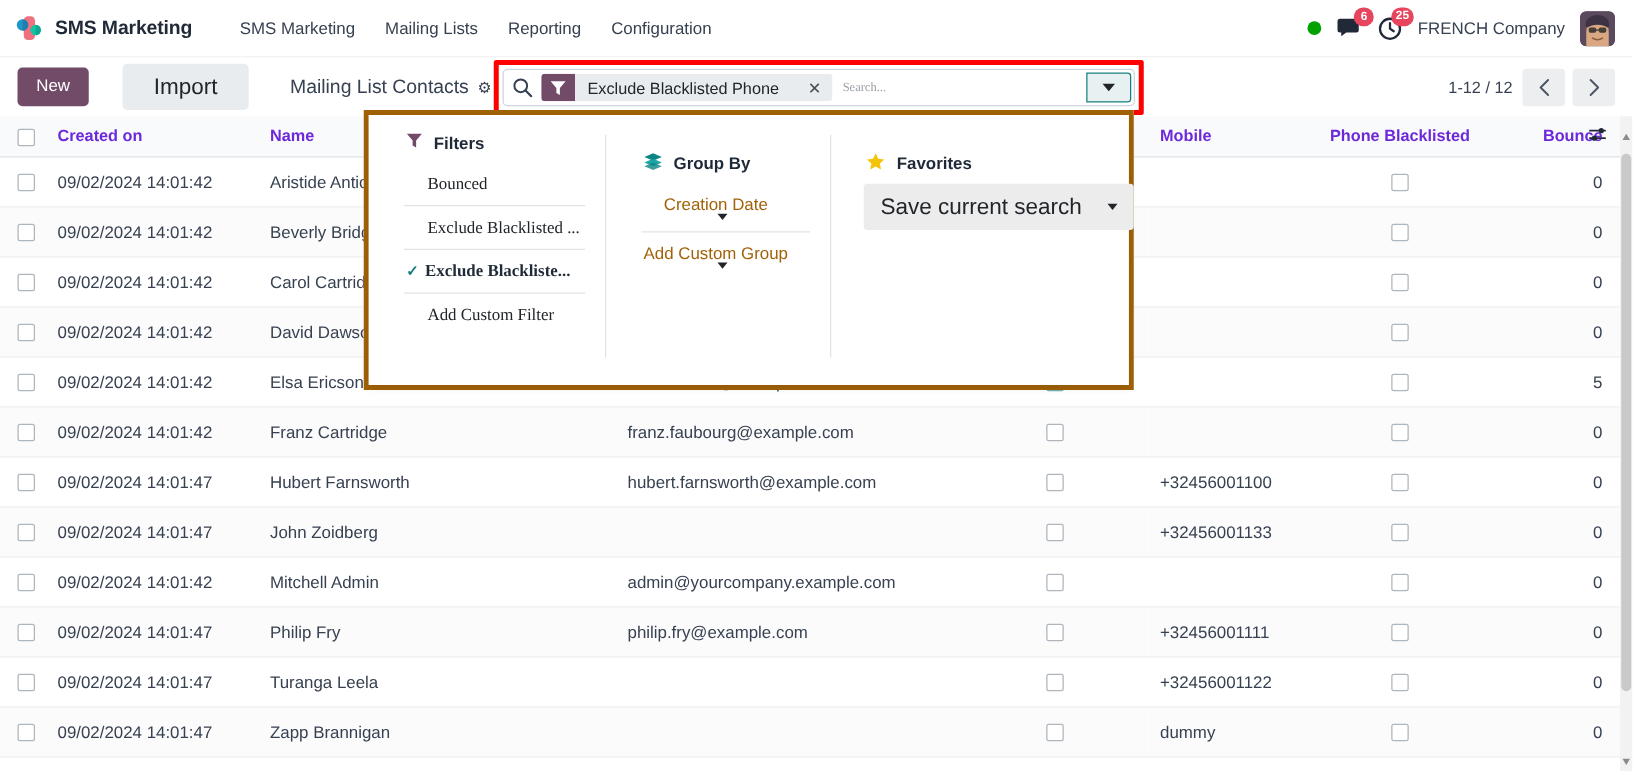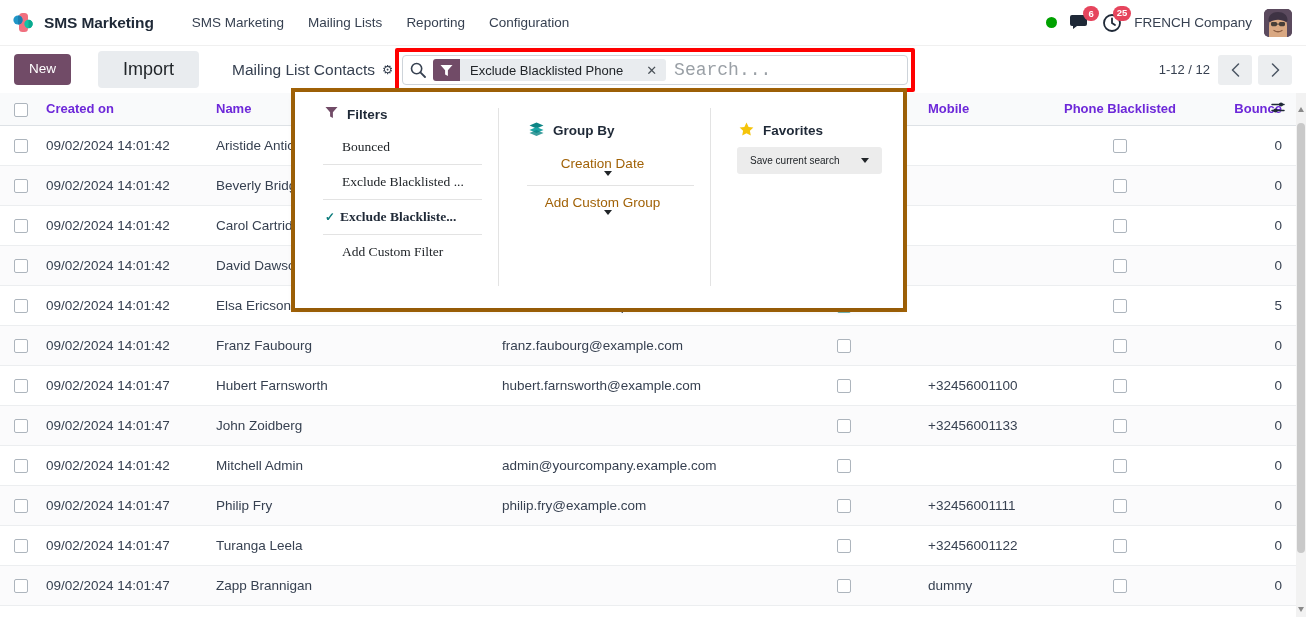--- a/index.html
+++ b/index.html
@@ -112,22 +112,22 @@
     padding: 0 7px;
   }
   .facet-label {
     background: #e9ecef; color: #212529;
     font-size: 13px; display: flex; align-items: center; gap: 23px;
     padding: 0 9px 0 10px; white-space: nowrap;
   }
   .facet-x { font-size: 13px; color: #495057; cursor: pointer; font-weight: 400; }
   .sv-input {
     flex: 1; border: none; outline: none;
-    font-size: 18px; color: #ef4444;
-    padding: 0 8px; font-family: Liberation Mono, monospace; background: transparent;
+    font-size: 10px; color: #ef4444;
+    padding: 0 8px; font-family: Liberation Serif, serif; background: transparent;
   }
   .sv-input::placeholder { color: #9aa0a6; }
   .sv-toggle {
     width: 36px; flex: none;
     background: #e7f1f1; border: none; border-left: 1px solid #1a7b7b;
     border-radius: 0 3px 3px 0;
     display: flex; align-items: center; justify-content: center;
     cursor: pointer;
     margin: 2px 2px 2px 0;
     border: 1.5px solid #17807f;
@@ -190,21 +190,21 @@
     cursor: pointer; white-space: nowrap; flex-direction: column;
   }
   .dd-item-row.divided { border-top: 1px solid #e3e3e3; }
   .mini-caret {
     width: 0; height: 0; margin-left: 10px;
     border-left: 4px solid transparent; border-right: 4px solid transparent;
     border-top: 5px solid #212529;
   }
   .save-search-btn {
     background: #ececec; border: none; border-radius: 3px;
-    font-size: 10px; color: #212529; font-family: inherit;
+    font-size: 18px; color: #212529; font-family: inherit;
     padding: 8px 13px; display: flex; align-items: center; gap: 11px;
     cursor: pointer; white-space: nowrap;
   }
 
   
   .table-area {
     position: absolute; left: 0; top: 93px; right: 0; bottom: 0;
     overflow: hidden; background: #fff;
   }
   table { width: 1296px; border-collapse: collapse; table-layout: fixed; }
@@ -444,21 +444,21 @@
           <td class="c-name">Elsa Ericson</td>
           <td class="c-email">elsa.ericson@example.com</td>
           <td class="c-emailbl"><span class="cb checked"></span></td>
           <td class="c-mobile"></td>
           <td class="c-phonebl"><span class="cb"></span></td>
           <td class="c-bounce">5</td>
         </tr>
         <tr>
           <td class="c-chk"><span class="cb"></span></td>
           <td class="c-created">09/02/2024 14:01:42</td>
-          <td class="c-name">Franz Faubourg</td>
+          <td class="c-name">Franz Cartridge</td>
           <td class="c-email">franz.faubourg@example.com</td>
           <td class="c-emailbl"><span class="cb"></span></td>
           <td class="c-mobile"></td>
           <td class="c-phonebl"><span class="cb"></span></td>
           <td class="c-bounce">0</td>
         </tr>
         <tr>
           <td class="c-chk"><span class="cb"></span></td>
           <td class="c-created">09/02/2024 14:01:47</td>
           <td class="c-name">Hubert Farnsworth</td>

